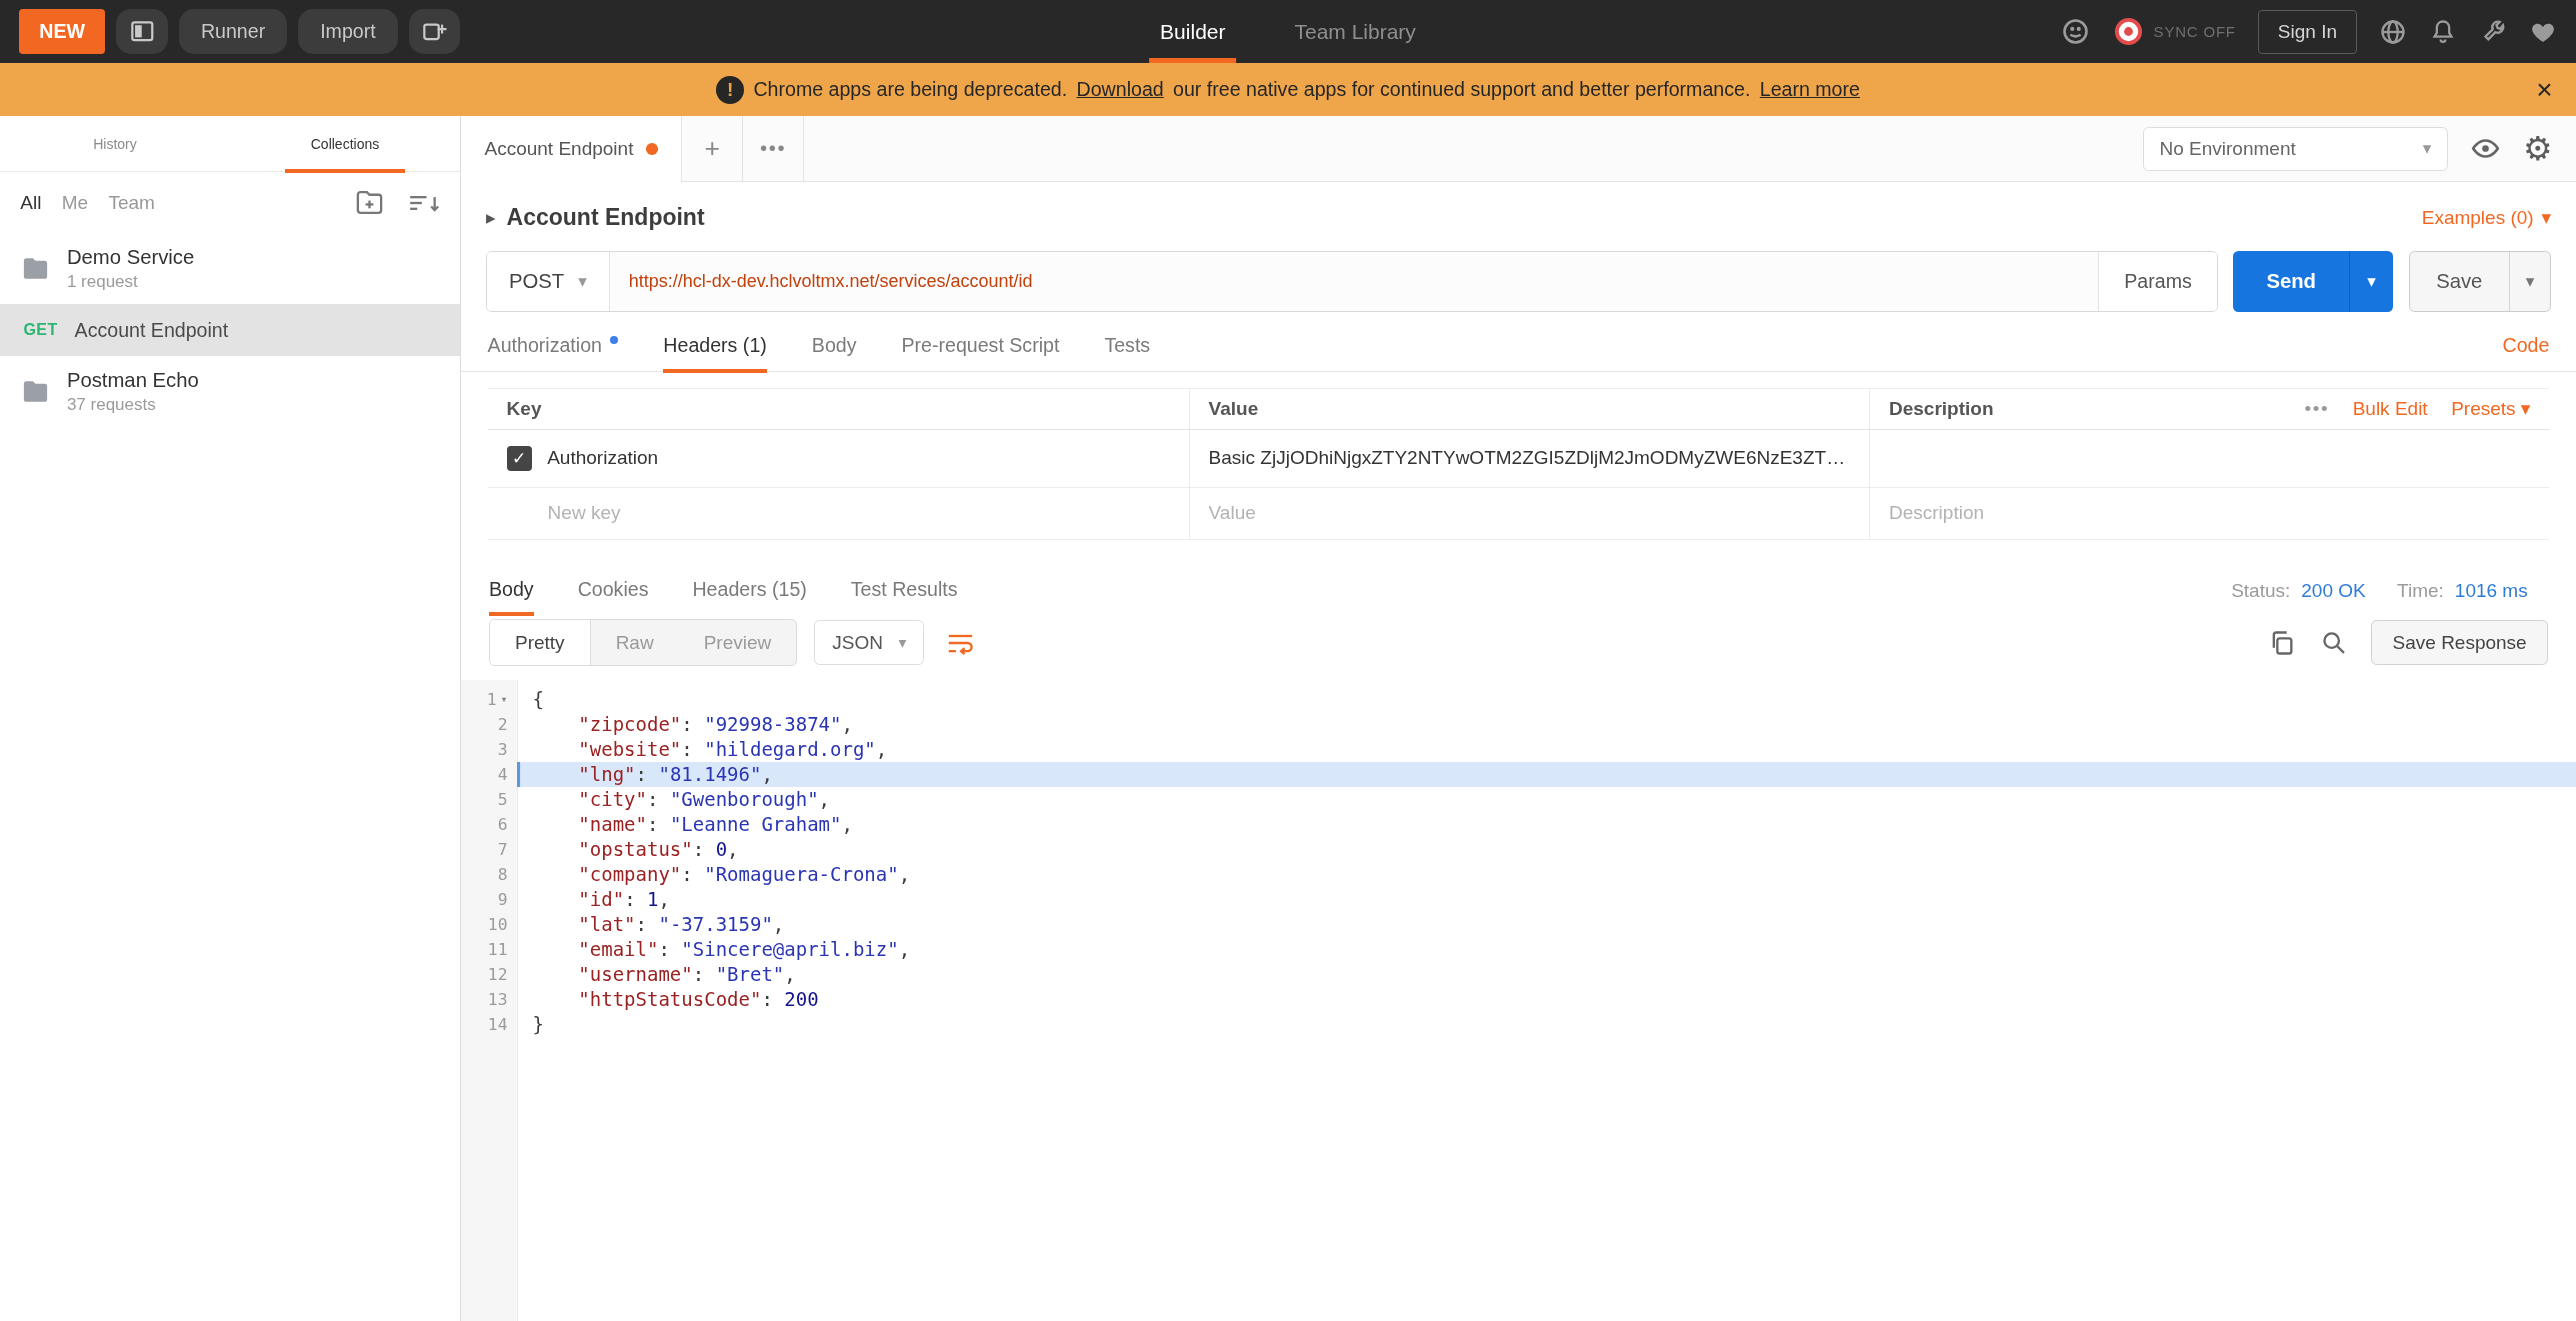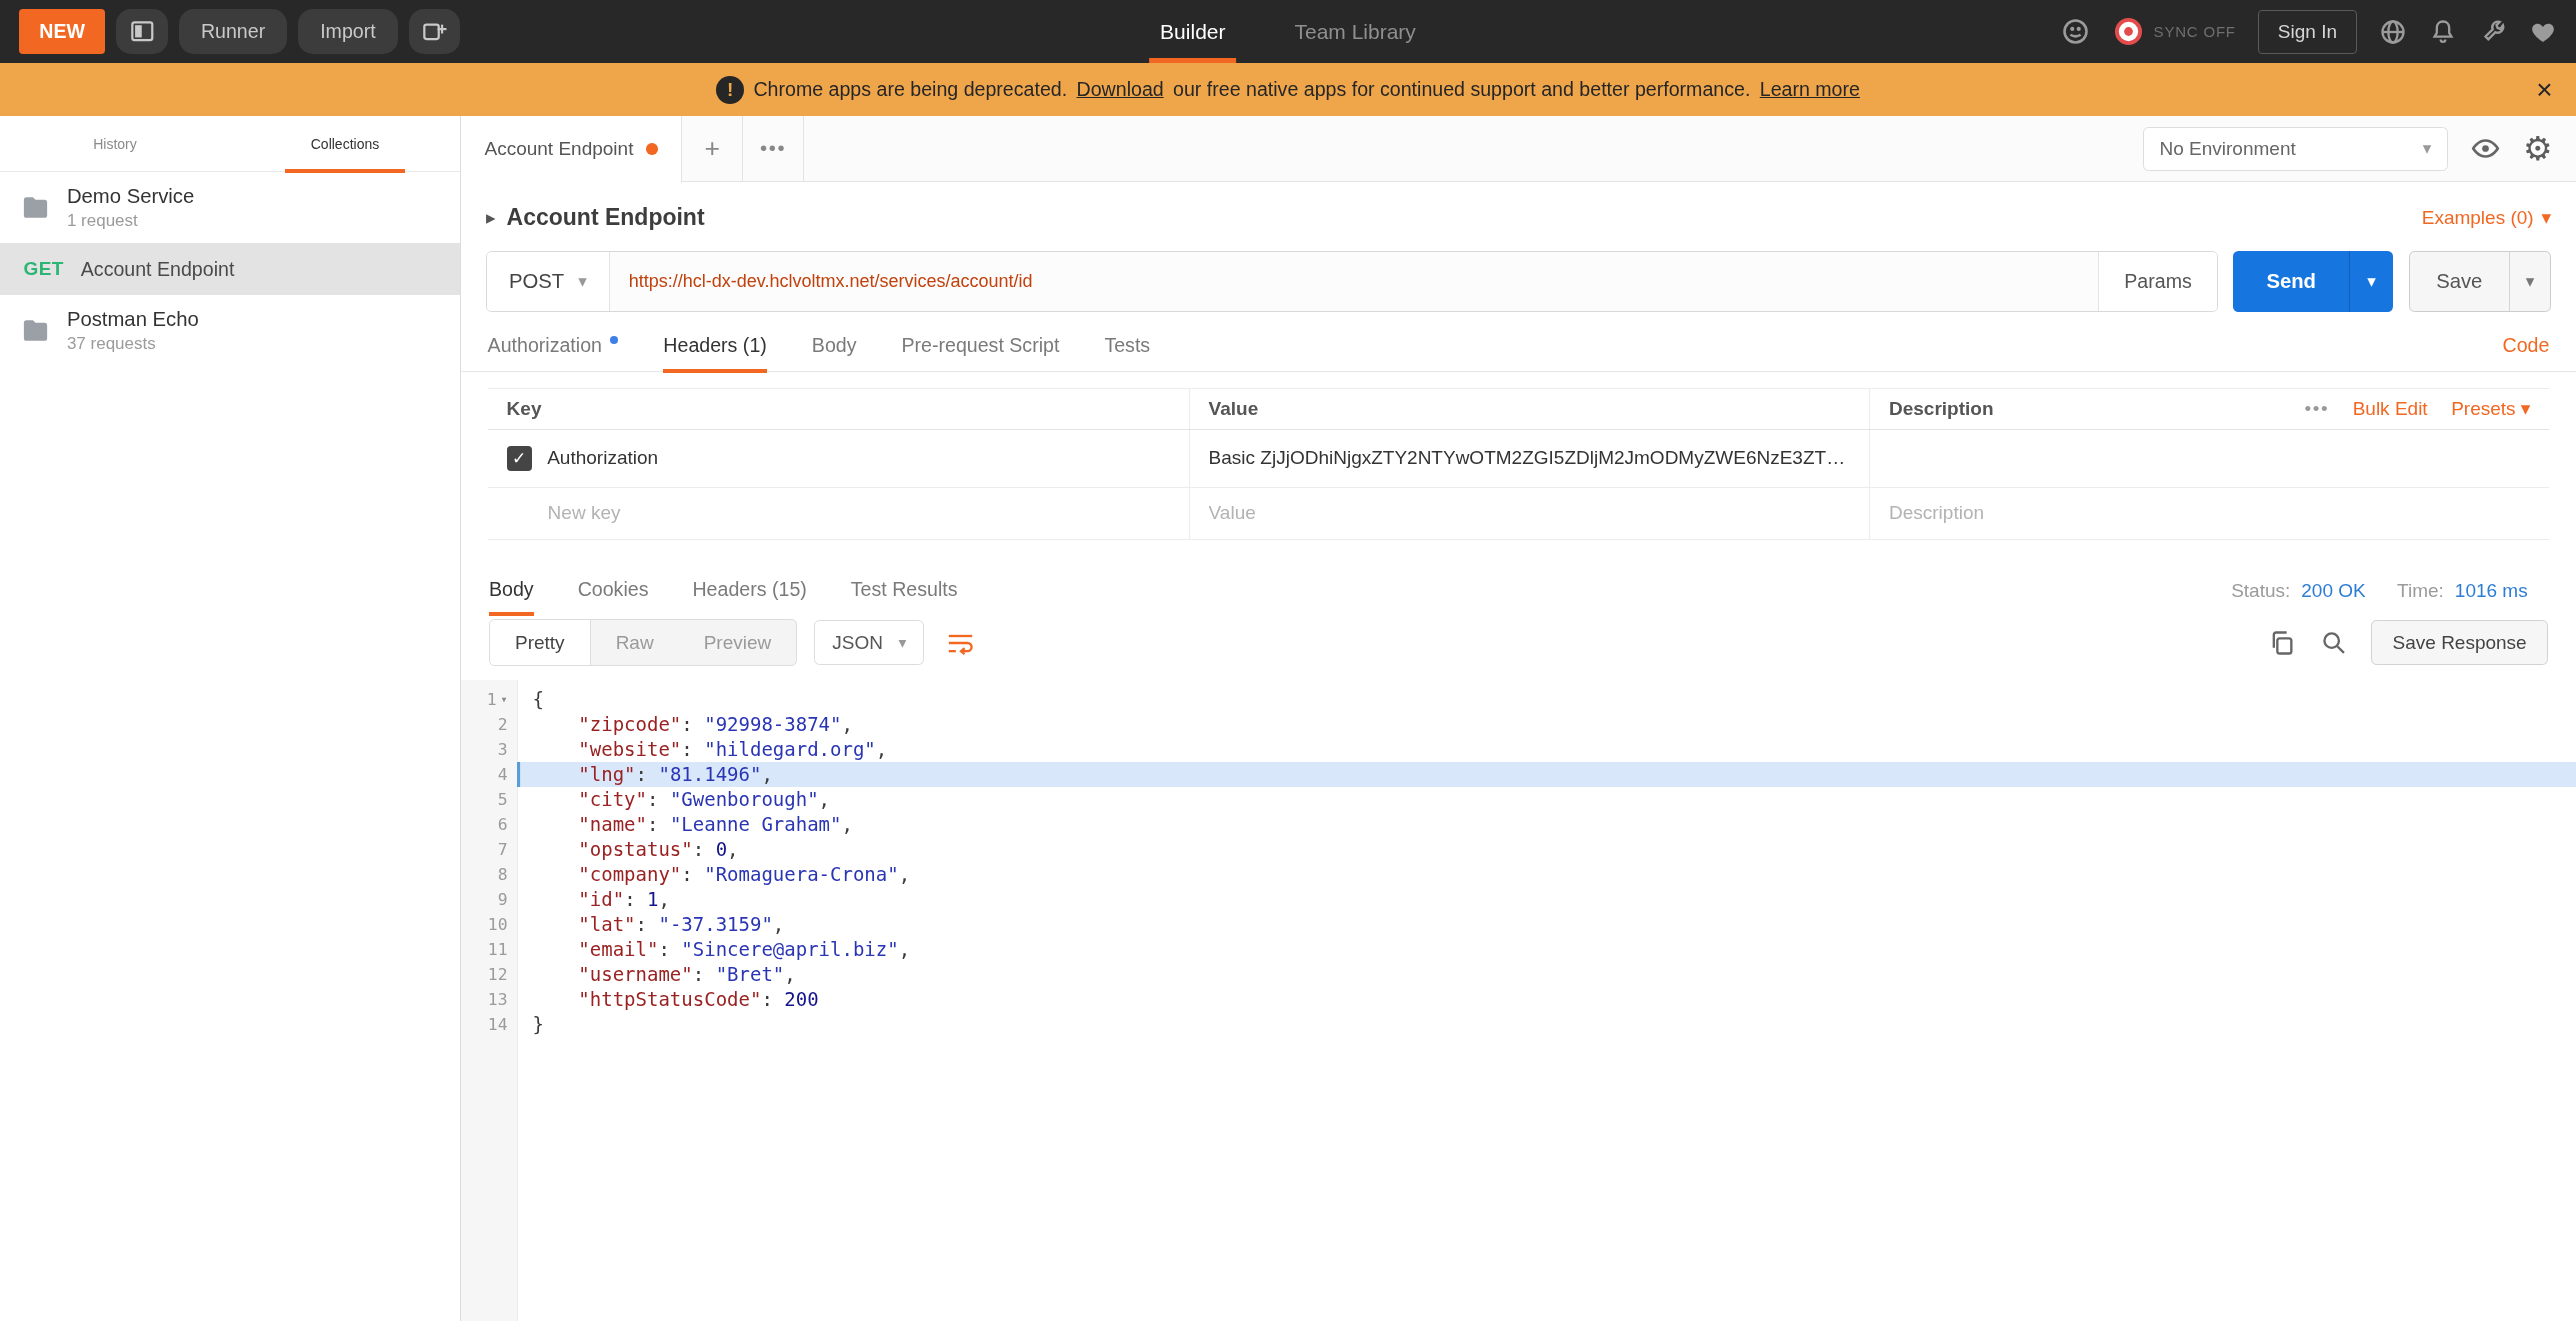--- a/index.html
+++ b/index.html
@@ -63,21 +63,21 @@
   .scope { cursor:pointer; }
   .scope.active { color:#333; }
   .scope-icons { margin-left:auto; display:flex; align-items:center; gap:20.3px; color:#777; }
   .tree { flex:1; overflow:hidden; }
   .tree-folder { display:flex; align-items:center; gap:15.6px; padding:12.5px 20.3px; cursor:pointer; }
   .tree-folder .ficon { color:#9aa0a6; }
   .tf-name { font-size:20.3px; color:#333; }
   .tf-meta { font-size:17px; color:#9b9b9b; margin-top:3.1px; }
   .tree-request { display:flex; align-items:center; gap:17px; height:52px;
     padding:0 20.3px 0 23.5px; background:#e3e3e3; cursor:pointer; }
-  .method-get { color:#2cb573; font-size:19px; font-weight:bold; letter-spacing:0.4px; }
+  .method-get { color:#2cb573; font-size:16px; font-weight:bold; letter-spacing:0.4px; }
   .tr-name { font-size:19.6px; color:#4a4a4a; }
 
   
   .main { flex:1; display:flex; flex-direction:column; min-width:0; }
   .tabstrip { height:66px; background:#fbfbfb; border-bottom:1.6px solid #e3e3e3;
     display:flex; align-items:stretch; flex-shrink:0; }
   .req-tab { background:#fff; border-right:1.6px solid #e3e3e3; display:flex; align-items:center;
     gap:12.5px; padding:0 23.5px; font-size:19px; color:#555; margin-bottom:-1.6px;
     border-bottom:1.6px solid #fff; cursor:pointer; white-space:nowrap; }
   .dirty-dot { width:11.7px; height:11.7px; border-radius:50%; background:#f26722; }
@@ -279,20 +279,43 @@
 
       <div class="side-tabs">
         <div class="side-tab">
           <span>History</span>
         </div>
         <div class="side-tab active">
           <span>Collections</span>
         </div>
       </div>
 
+      <div class="scope-row">
+        <span class="scope active">All</span>
+        <span class="scope">Me</span>
+        <span class="scope">Team</span>
+        <span class="scope-icons">
+          <span>
+            <svg width="31" height="31" viewBox="0 0 24 24">
+                <path d="M3 6a2 2 0 0 1 2-2h5l2 2h7a2 2 0 0 1 2 2v10a2 2 0 0 1-2 2H5a2 2 0 0 1-2-2z" fill="none" stroke="currentColor" stroke-width="1.8"></path>
+                <line x1="12" y1="10.5" x2="12" y2="16.5" stroke="currentColor" stroke-width="1.8"></line>
+                <line x1="9" y1="13.5" x2="15" y2="13.5" stroke="currentColor" stroke-width="1.8"></line>
+              </svg>
+          </span>
+          <span>
+            <svg width="34" height="28" viewBox="0 0 28 24">
+                <line x1="3" y1="7" x2="17" y2="7" stroke="currentColor" stroke-width="2"></line>
+                <line x1="3" y1="12" x2="13" y2="12" stroke="currentColor" stroke-width="2"></line>
+                <line x1="3" y1="17" x2="9" y2="17" stroke="currentColor" stroke-width="2"></line>
+                <path d="M21 15l3 3 3-3" fill="none" stroke="currentColor" stroke-width="2"></path>
+                <line x1="24" y1="7" x2="24" y2="17" stroke="currentColor" stroke-width="2"></line>
+              </svg>
+          </span>
+        </span>
+      </div>
 
       <div class="tree">
         <div class="tree-folder">
           <span class="ficon">
             <svg width="31" height="31" viewBox="0 0 24 24">
                 <path d="M3 6a2 2 0 0 1 2-2h5l2 2h7a2 2 0 0 1 2 2v10a2 2 0 0 1-2 2H5a2 2 0 0 1-2-2z" fill="currentColor"></path>
               </svg>
           </span>
           <span>
             <div class="tf-name">Demo Service</div>

